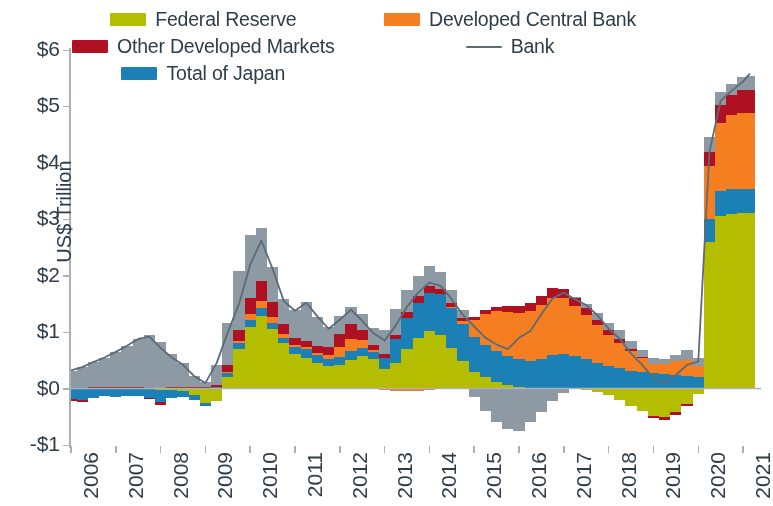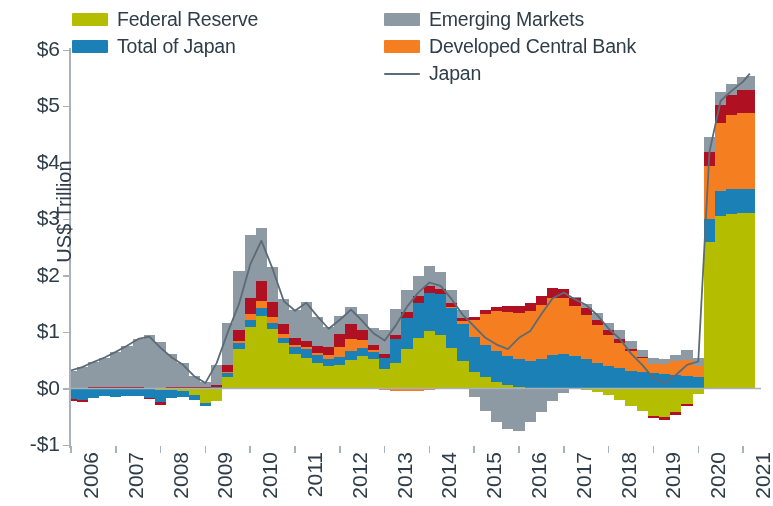--- a/index.html
+++ b/index.html
@@ -6,21 +6,21 @@
   body{width:773px;height:506px;overflow:hidden;
        font-family:"Liberation Sans","DejaVu Sans",sans-serif;
        color:#2e3d49;}
   #root{position:relative;width:773px;height:506px;}
 
   
   #legend{position:absolute;left:72px;top:6px;width:640px;height:82px;}
   .leg-col{position:absolute;top:0;}
   .leg-col.c1{left:0;}
   .leg-col.c2{left:312px;}
-  .leg-item{display:flex;align-items:center;height:27px;}
+  .leg-item{display:flex;align-items:center;height:27px;justify-content:center;}
   .leg-swatch{width:36px;height:13px;margin-right:9px;flex:0 0 auto;border-radius:1px;}
   .leg-swatch.line{height:0;border-top:2px solid #5b6b77;}
   .leg-label{font-size:19.5px;font-weight:400;letter-spacing:-0.2px;
              color:#2e3d49;white-space:nowrap;line-height:19px;}
   #yaxis-line{position:absolute;left:69px;top:48px;width:2px;height:400px;background:#a9b2b9;}
   .ytick{position:absolute;left:63px;width:8px;height:1.5px;background:#a9b2b9;}
   .ylabel{position:absolute;right:0;text-align:right;font-size:21px;color:#2e3d49;
           white-space:nowrap;line-height:21px;}
   .ylabel-wrap{position:absolute;left:0;width:60px;height:21px;}
   #yaxis-title{position:absolute;left:-36px;top:200px;width:200px;
@@ -39,36 +39,36 @@
 
 <div id="root">
 
   <div id="legend">
     <div class="leg-col c1">
       <div class="leg-item">
         <span class="leg-swatch" style="background: rgb(181, 189, 0);"></span>
         <span class="leg-label">Federal Reserve</span>
       </div>
       <div class="leg-item">
+        <span class="leg-swatch" style="background: rgb(176, 17, 34);"></span>
+        <span class="leg-label">Other Developed Markets</span>
+      </div>
+      <div class="leg-item">
         <span class="leg-swatch" style="background: rgb(27, 128, 182);"></span>
         <span class="leg-label">Total of Japan</span>
       </div>
     </div>
     <div class="leg-col c2">
       <div class="leg-item">
-        <span class="leg-swatch" style="background: rgb(141, 153, 163);"></span>
-        <span class="leg-label">Emerging Markets</span>
-      </div>
-      <div class="leg-item">
         <span class="leg-swatch" style="background: rgb(245, 127, 32);"></span>
         <span class="leg-label">Developed Central Bank</span>
       </div>
       <div class="leg-item">
         <span class="leg-swatch line" style="border-top-color: rgb(91, 107, 119);"></span>
-        <span class="leg-label">Japan</span>
+        <span class="leg-label">Bank</span>
       </div>
     </div>
   </div>
 
   <svg id="chart-svg" viewBox="0 0 773 506">
     <clipPath id="plotclip">
         <rect x="71" y="48" width="690" height="398"></rect>
       </clipPath>
       <g id="series-layer" clip-path="url(#plotclip)">
         <path d="M65.40,388.57L76.60,388.57L76.60,388.57L87.80,388.57L87.80,388.57L99.00,388.57L99.00,388.57L110.20,388.57L110.20,388.57L121.41,388.57L121.41,388.57L132.61,388.57L132.61,388.57L143.81,388.57L143.81,388.57L155.01,388.57L155.01,388.57L166.21,388.57L166.21,388.57L177.41,388.57L177.41,388.57L188.61,388.57L188.61,388.57L199.81,388.57L199.81,388.57L211.02,388.57L211.02,388.57L222.22,388.57L222.22,377.29L233.42,377.29L233.42,349.07L244.62,349.07L244.62,326.50L255.82,326.50L255.82,316.34L267.02,316.34L267.02,329.32L278.22,329.32L278.22,343.43L289.43,343.43L289.43,353.59L300.63,353.59L300.63,357.54L311.83,357.54L311.83,363.18L323.03,363.18L323.03,366.00L334.23,366.00L334.23,364.87L345.43,364.87L345.43,360.36L356.63,360.36L356.63,355.84L367.83,355.84L367.83,359.23L379.04,359.23L379.04,368.82L390.24,368.82L390.24,363.18L401.44,363.18L401.44,349.07L412.64,349.07L412.64,337.79L423.84,337.79L423.84,331.01L435.04,331.01L435.04,334.96L446.24,334.96L446.24,347.94L457.44,347.94L457.44,361.49L468.65,361.49L468.65,371.64L479.85,371.64L479.85,377.29L491.05,377.29L491.05,381.80L502.25,381.80L502.25,385.19L513.45,385.19L513.45,387.44L524.65,387.44L524.65,388.01L535.85,388.01L535.85,388.01L547.06,388.01L547.06,388.01L558.26,388.01L558.26,388.57L569.46,388.57L569.46,388.57L580.66,388.57L580.66,388.57L591.86,388.57L591.86,388.57L603.06,388.57L603.06,388.57L614.26,388.57L614.26,388.57L625.46,388.57L625.46,388.57L636.67,388.57L636.67,388.57L647.87,388.57L647.87,388.57L659.07,388.57L659.07,388.57L670.27,388.57L670.27,388.57L681.47,388.57L681.47,388.57L692.67,388.57L692.67,388.57L703.87,388.57L703.87,241.86L715.07,241.86L715.07,216.46L726.28,216.46L726.28,213.64L737.48,213.64L737.48,212.51L748.68,212.51L744.20,212.51L755.40,212.51L755.40,388.57L744.20,388.57L748.68,388.57L737.48,388.57L737.48,388.57L726.28,388.57L726.28,388.57L715.07,388.57L715.07,388.57L703.87,388.57L703.87,394.21L692.67,394.21L692.67,404.37L681.47,404.37L681.47,412.27L670.27,412.27L670.27,416.79L659.07,416.79L659.07,415.66L647.87,415.66L647.87,411.14L636.67,411.14L636.67,405.50L625.46,405.50L625.46,399.86L614.26,399.86L614.26,395.34L603.06,395.34L603.06,391.96L591.86,391.96L591.86,389.70L580.66,389.70L580.66,388.57L569.46,388.57L569.46,388.57L558.26,388.57L558.26,388.57L547.06,388.57L547.06,388.57L535.85,388.57L535.85,388.57L524.65,388.57L524.65,388.57L513.45,388.57L513.45,388.57L502.25,388.57L502.25,388.57L491.05,388.57L491.05,388.57L479.85,388.57L479.85,388.57L468.65,388.57L468.65,388.57L457.44,388.57L457.44,388.57L446.24,388.57L446.24,388.57L435.04,388.57L435.04,388.57L423.84,388.57L423.84,388.57L412.64,388.57L412.64,388.57L401.44,388.57L401.44,388.57L390.24,388.57L390.24,388.57L379.04,388.57L379.04,388.57L367.83,388.57L367.83,388.57L356.63,388.57L356.63,388.57L345.43,388.57L345.43,388.57L334.23,388.57L334.23,388.57L323.03,388.57L323.03,388.57L311.83,388.57L311.83,388.57L300.63,388.57L300.63,388.57L289.43,388.57L289.43,388.57L278.22,388.57L278.22,388.57L267.02,388.57L267.02,388.57L255.82,388.57L255.82,388.57L244.62,388.57L244.62,388.57L233.42,388.57L233.42,388.57L222.22,388.57L222.22,400.99L211.02,400.99L211.02,402.68L199.81,402.68L199.81,395.34L188.61,395.34L188.61,391.39L177.41,391.39L177.41,389.70L166.21,389.70L166.21,389.70L155.01,389.70L155.01,388.57L143.81,388.57L143.81,388.57L132.61,388.57L132.61,388.57L121.41,388.57L121.41,388.57L110.20,388.57L110.20,388.57L99.00,388.57L99.00,388.57L87.80,388.57L87.80,388.57L76.60,388.57L76.60,388.57L65.40,388.57Z" fill="#b5bd00" shape-rendering="crispEdges"></path>

